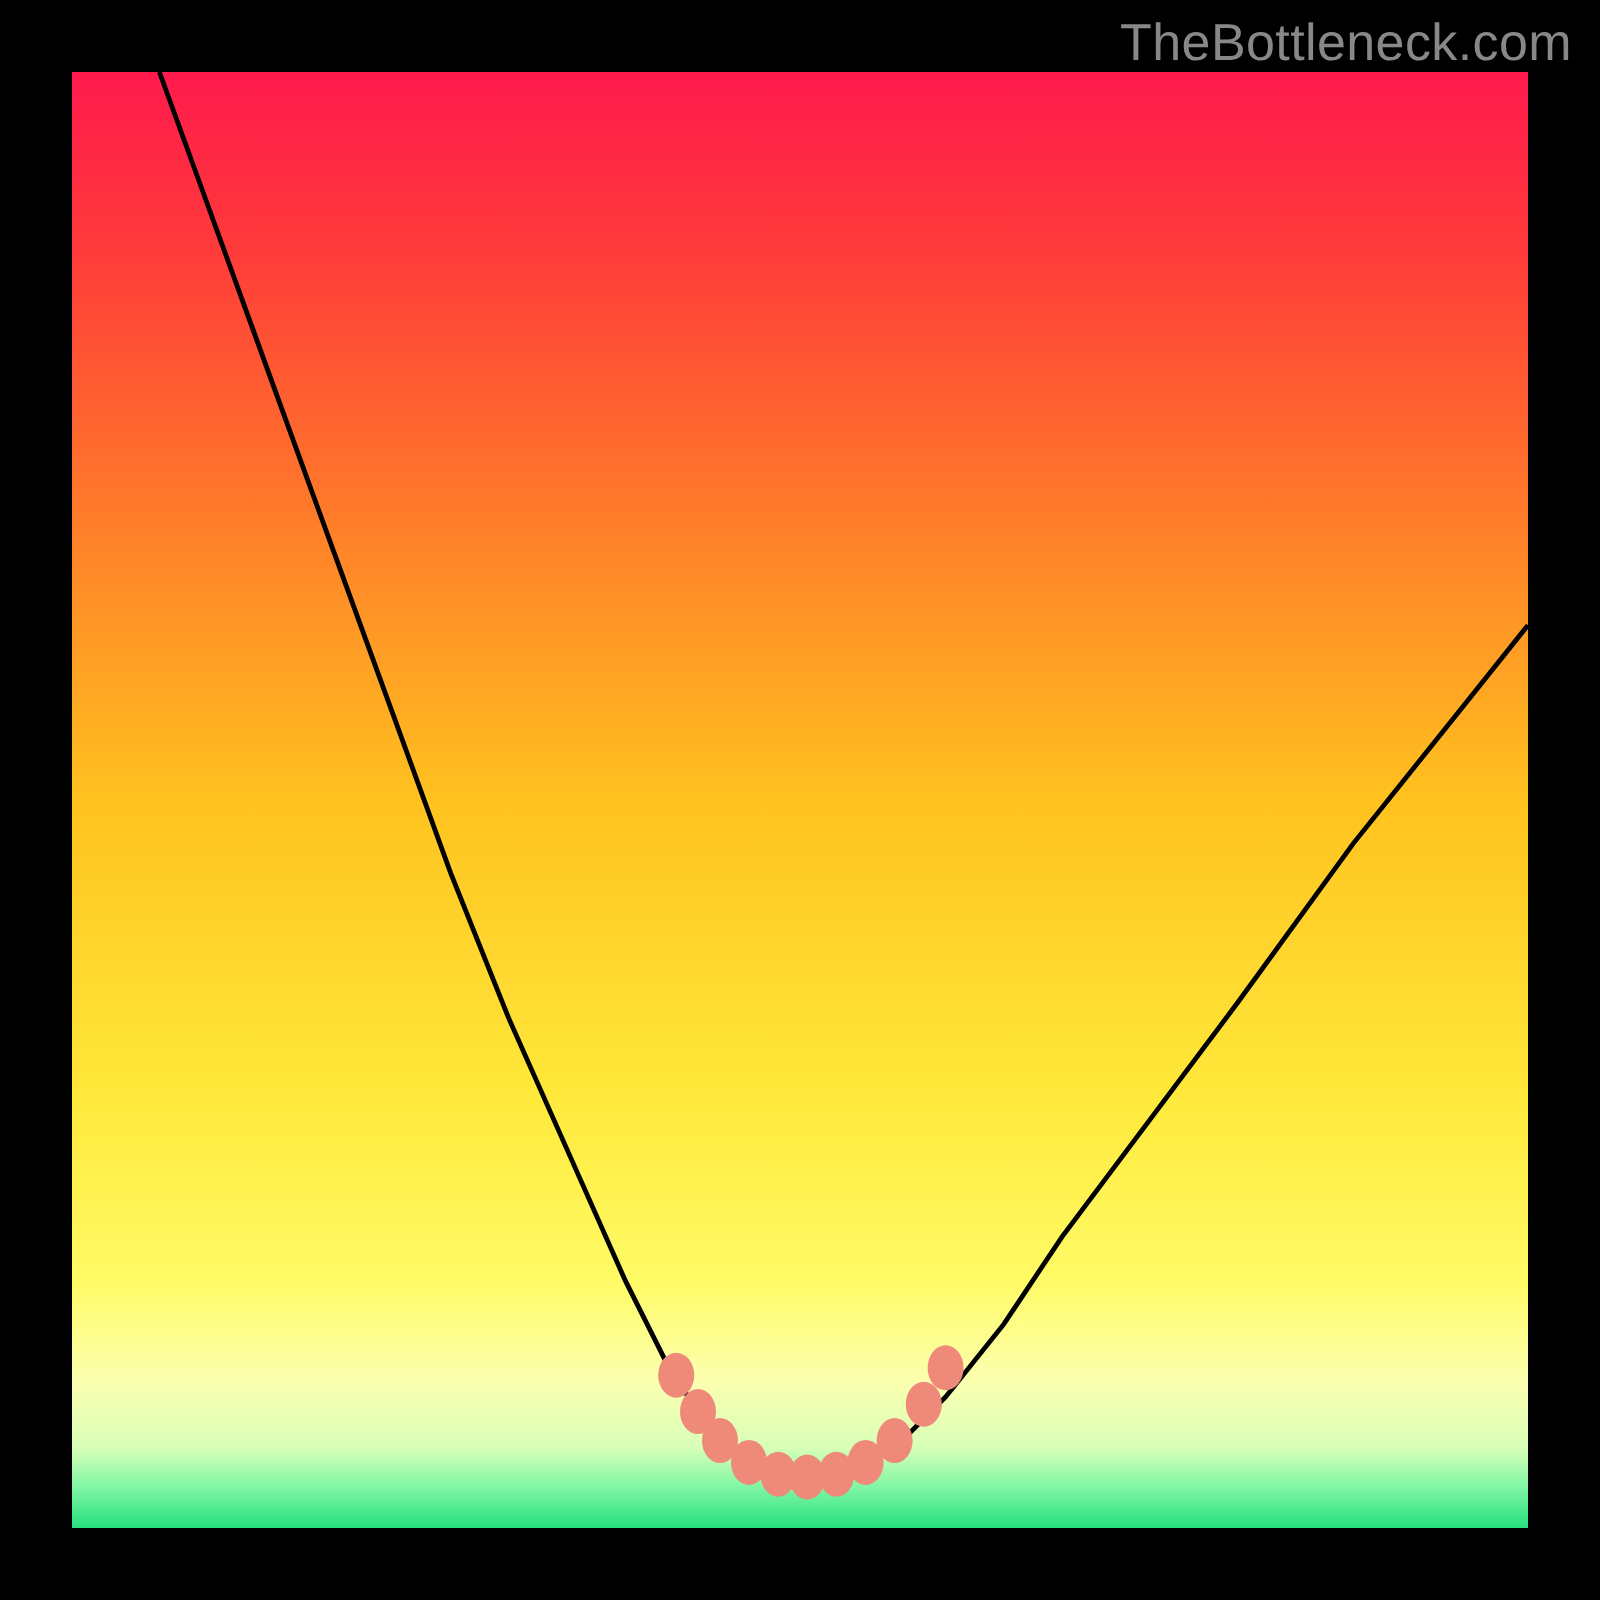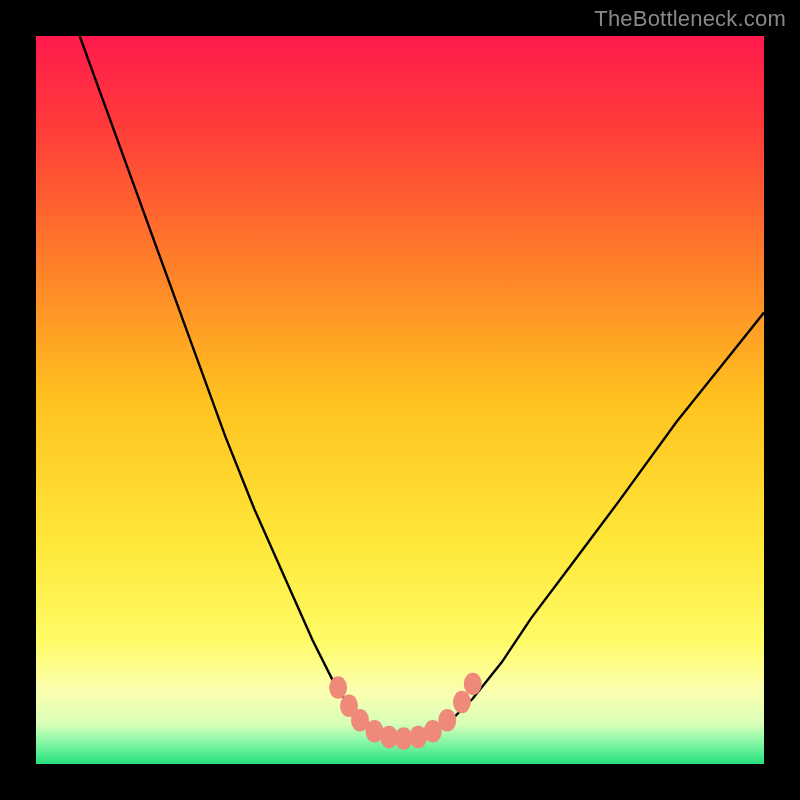--- a/index.html
+++ b/index.html
@@ -15,21 +15,21 @@
     position: relative;
     width: 800px;
     height: 800px;
     background: #000;
   }
   .attribution {
     position: absolute;
     top: 6px;
     right: 14px;
     color: #888;
-    font-size: 22px;
+    font-size: 26px;
     font-weight: 500;
     z-index: 10;
     letter-spacing: 0.2px;
   }
   svg.plot {
     position: absolute;
     top: 0;
     left: 0;
   }
 </style>

